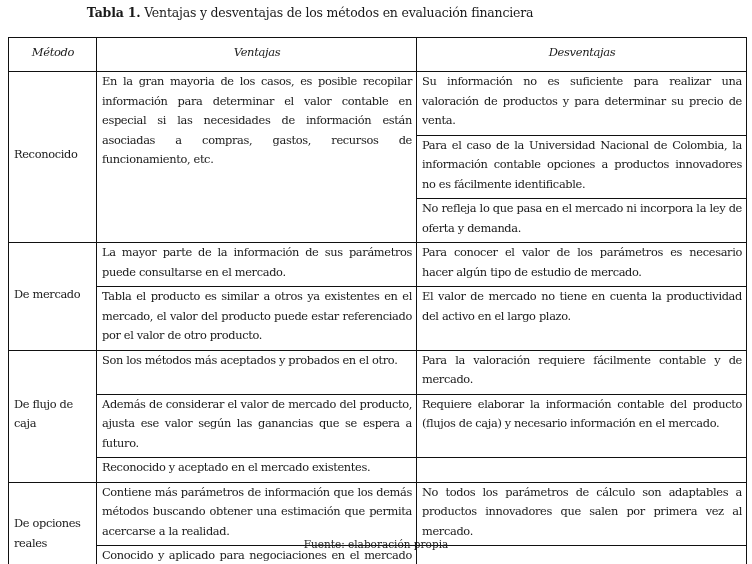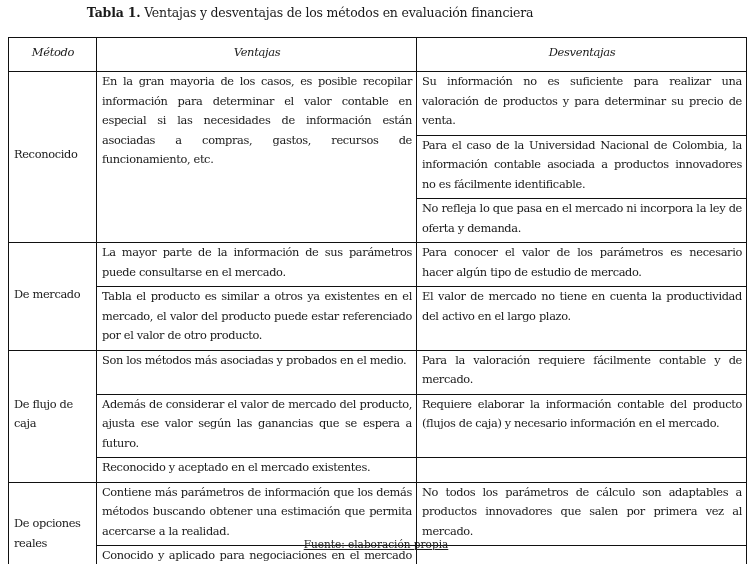--- a/index.html
+++ b/index.html
@@ -28,21 +28,20 @@
     vertical-align: middle; text-align: center; font-size: 11.5px;
   }
   td.method { vertical-align: middle; padding-left: 5px; }
   td.just { text-align: justify; }
   col.c1 { width: 88px; }
   col.c2 { width: 320px; }
   col.c3 { width: 330px; }
   .footer {
     position: absolute; left: 0; top: 538px; width: 752px; text-align: center;
     font-size: 10.5px;
-    text-decoration: underline;
   }
 </style>
 </head>
 <body>
 
 <div class="caption"><b>Tabla 1.</b><span> Ventajas y desventajas de los métodos en evaluación financiera</span></div>
 
 <table>
   <colgroup>
       <col class="c1">
@@ -57,39 +56,39 @@
     </tr>
   </thead>
   <tbody>
 
     <tr style="height:40px">
       <td class="method" rowspan="3">Reconocido</td>
       <td class="just" rowspan="3">En la gran mayoria de los casos, es posible recopilar información para determinar el valor contable en especial si las necesidades de información están asociadas a compras, gastos, recursos de funcionamiento, etc.</td>
       <td class="just">Su información no es suficiente para realizar una valoración de productos y para determinar su precio de venta.</td>
     </tr>
     <tr style="height:58px">
-      <td class="just">Para el caso de la Universidad Nacional de Colombia, la información contable asociada a productos innovadores no es fácilmente identificable.</td>
+      <td class="just">Para el caso de la Universidad Nacional de Colombia, la información contable opciones a productos innovadores no es fácilmente identificable.</td>
     </tr>
     <tr style="height:41px">
       <td class="just">No refleja lo que pasa en el mercado ni incorpora la ley de oferta y demanda.</td>
     </tr>
 
     <tr style="height:40px">
       <td class="method" rowspan="2">De mercado</td>
       <td class="just">La mayor parte de la información de sus parámetros puede consultarse en el mercado.</td>
       <td class="just">Para conocer el valor de los parámetros es necesario hacer algún tipo de estudio de mercado.</td>
     </tr>
     <tr style="height:59px">
       <td class="just">Tabla el producto es similar a otros ya existentes en el mercado, el valor del producto puede estar referenciado por el valor de otro producto.</td>
       <td class="just">El valor de mercado no tiene en cuenta la productividad del activo en el largo plazo.</td>
     </tr>
 
     <tr style="height:38px">
       <td class="method" rowspan="3">De flujo de caja</td>
-      <td class="just">Son los métodos más asociadas y probados en el medio.</td>
+      <td class="just">Son los métodos más aceptados y probados en el otro.</td>
       <td class="just">Para la valoración requiere fácilmente contable y de mercado.</td>
     </tr>
     <tr style="height:59px">
       <td class="just">Además de considerar el valor de mercado del producto, ajusta ese valor según las ganancias que se espera a futuro.</td>
       <td class="just">Requiere elaborar la información contable del producto (flujos de caja) y necesario información en el mercado.</td>
     </tr>
     <tr style="height:22px">
       <td class="just">Reconocido y aceptado en el mercado existentes.</td>
       <td class="just"></td>
     </tr>

